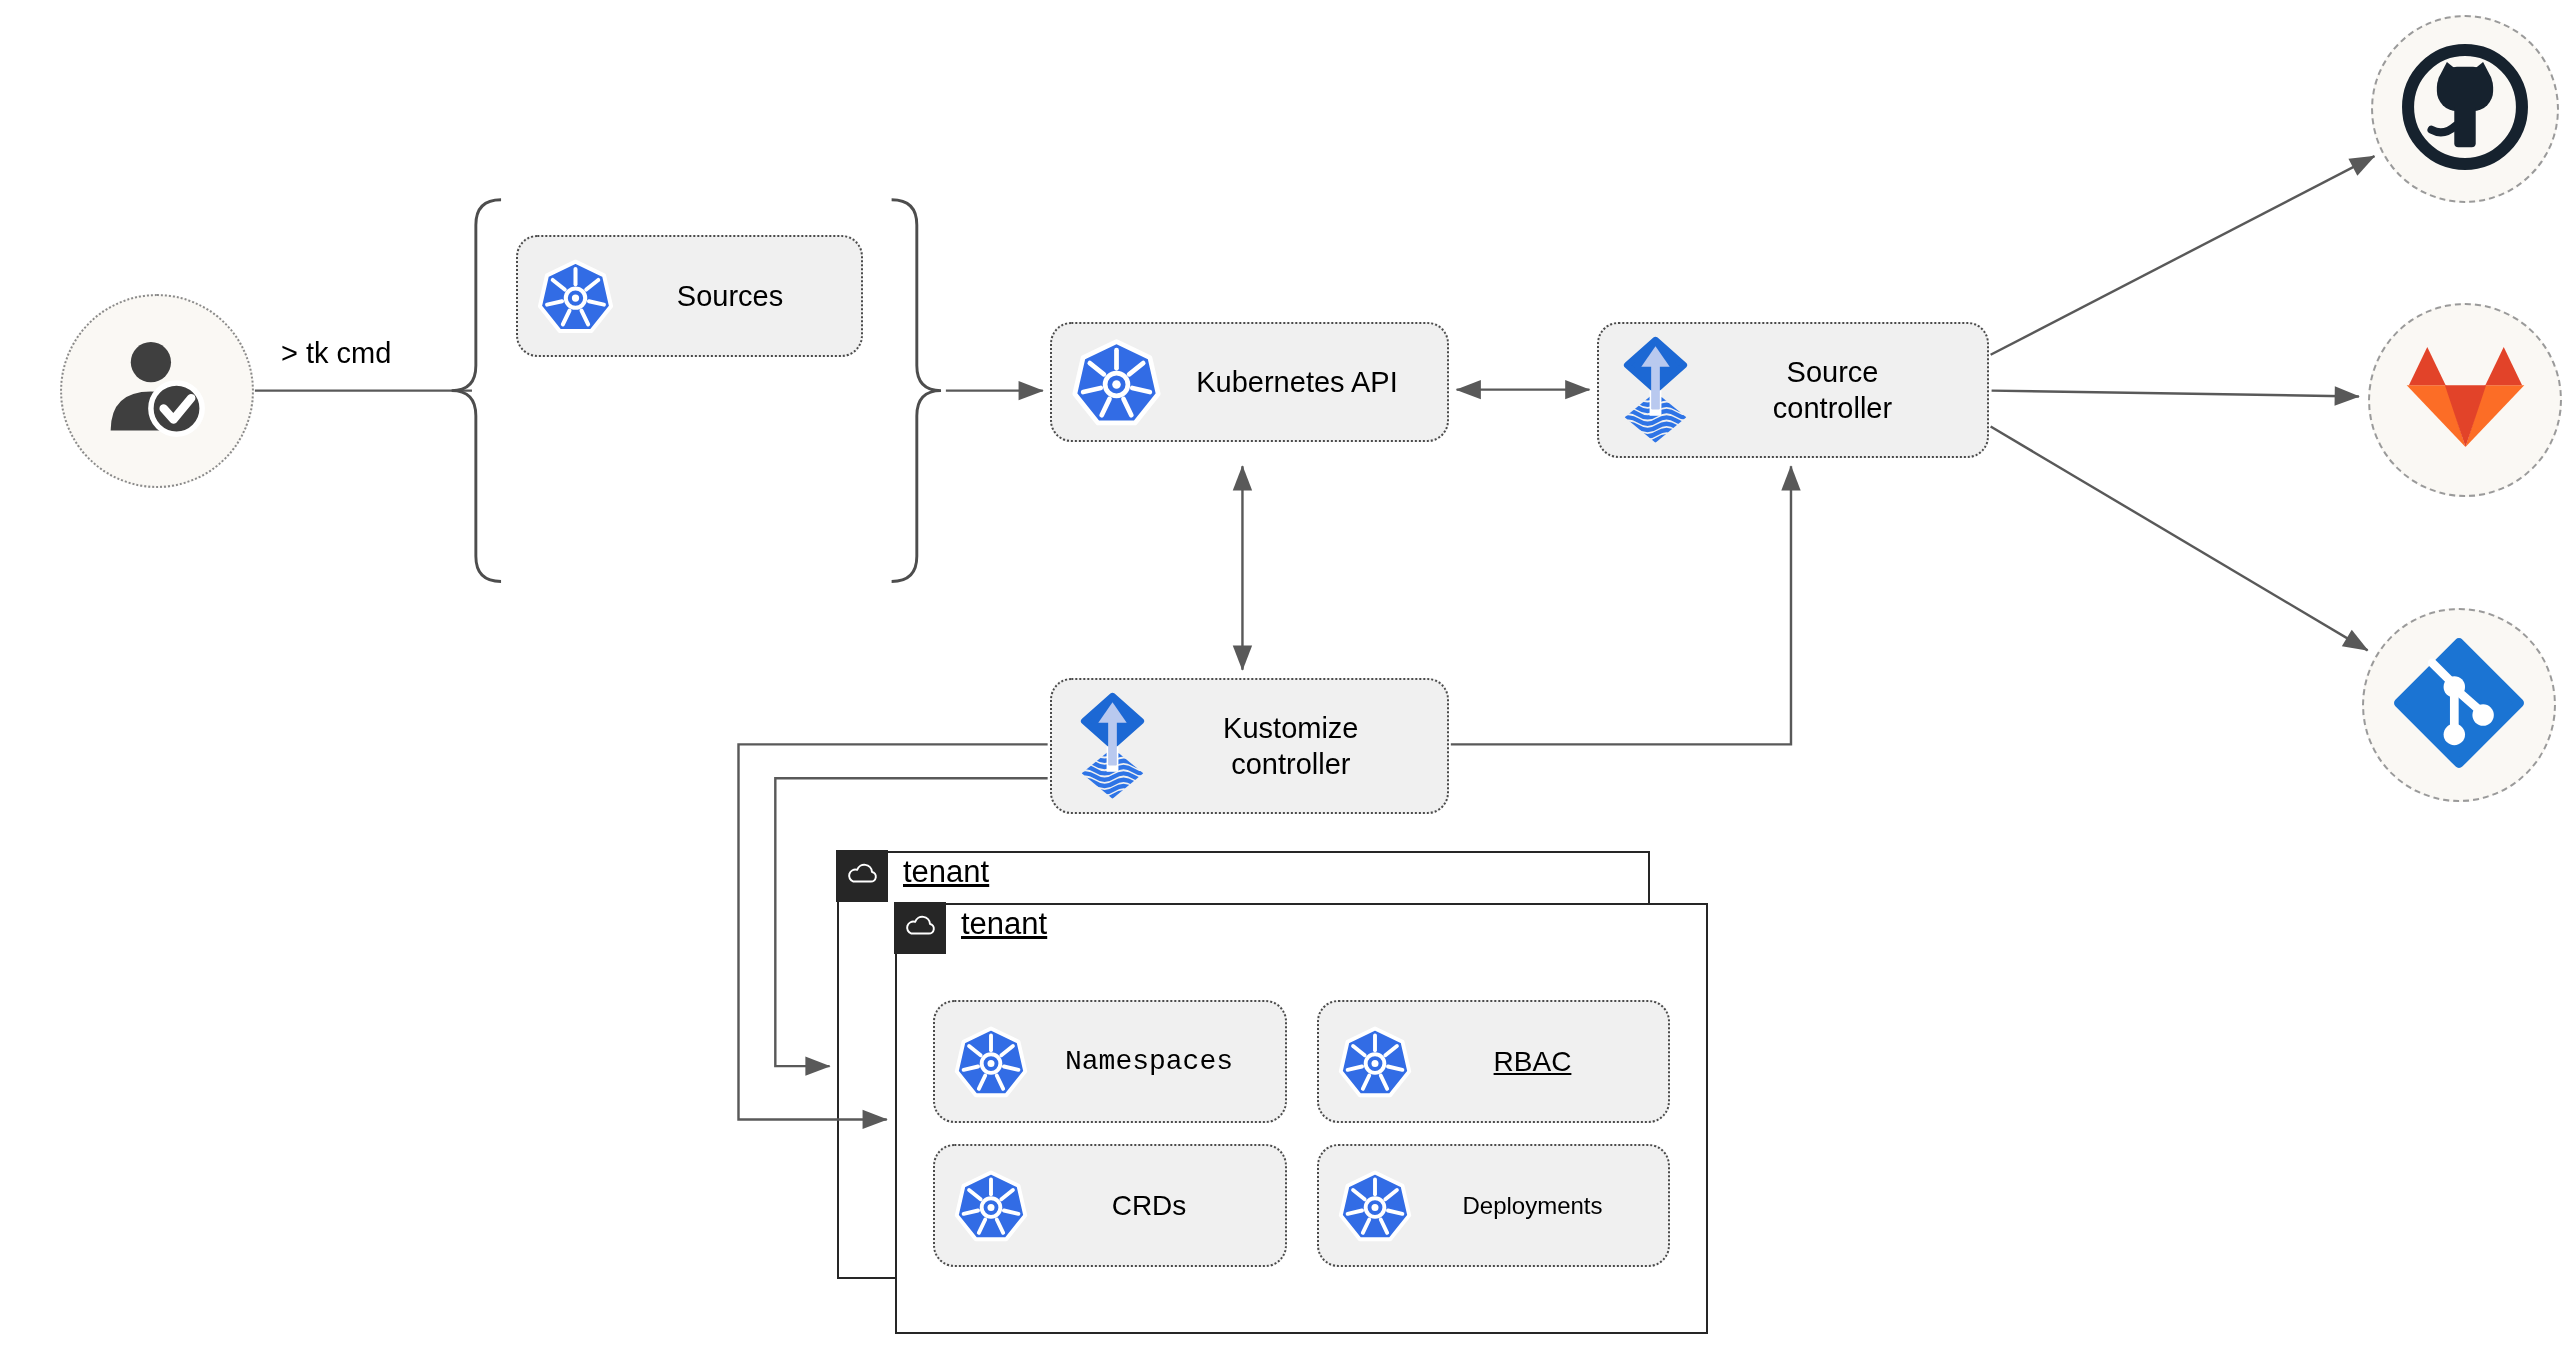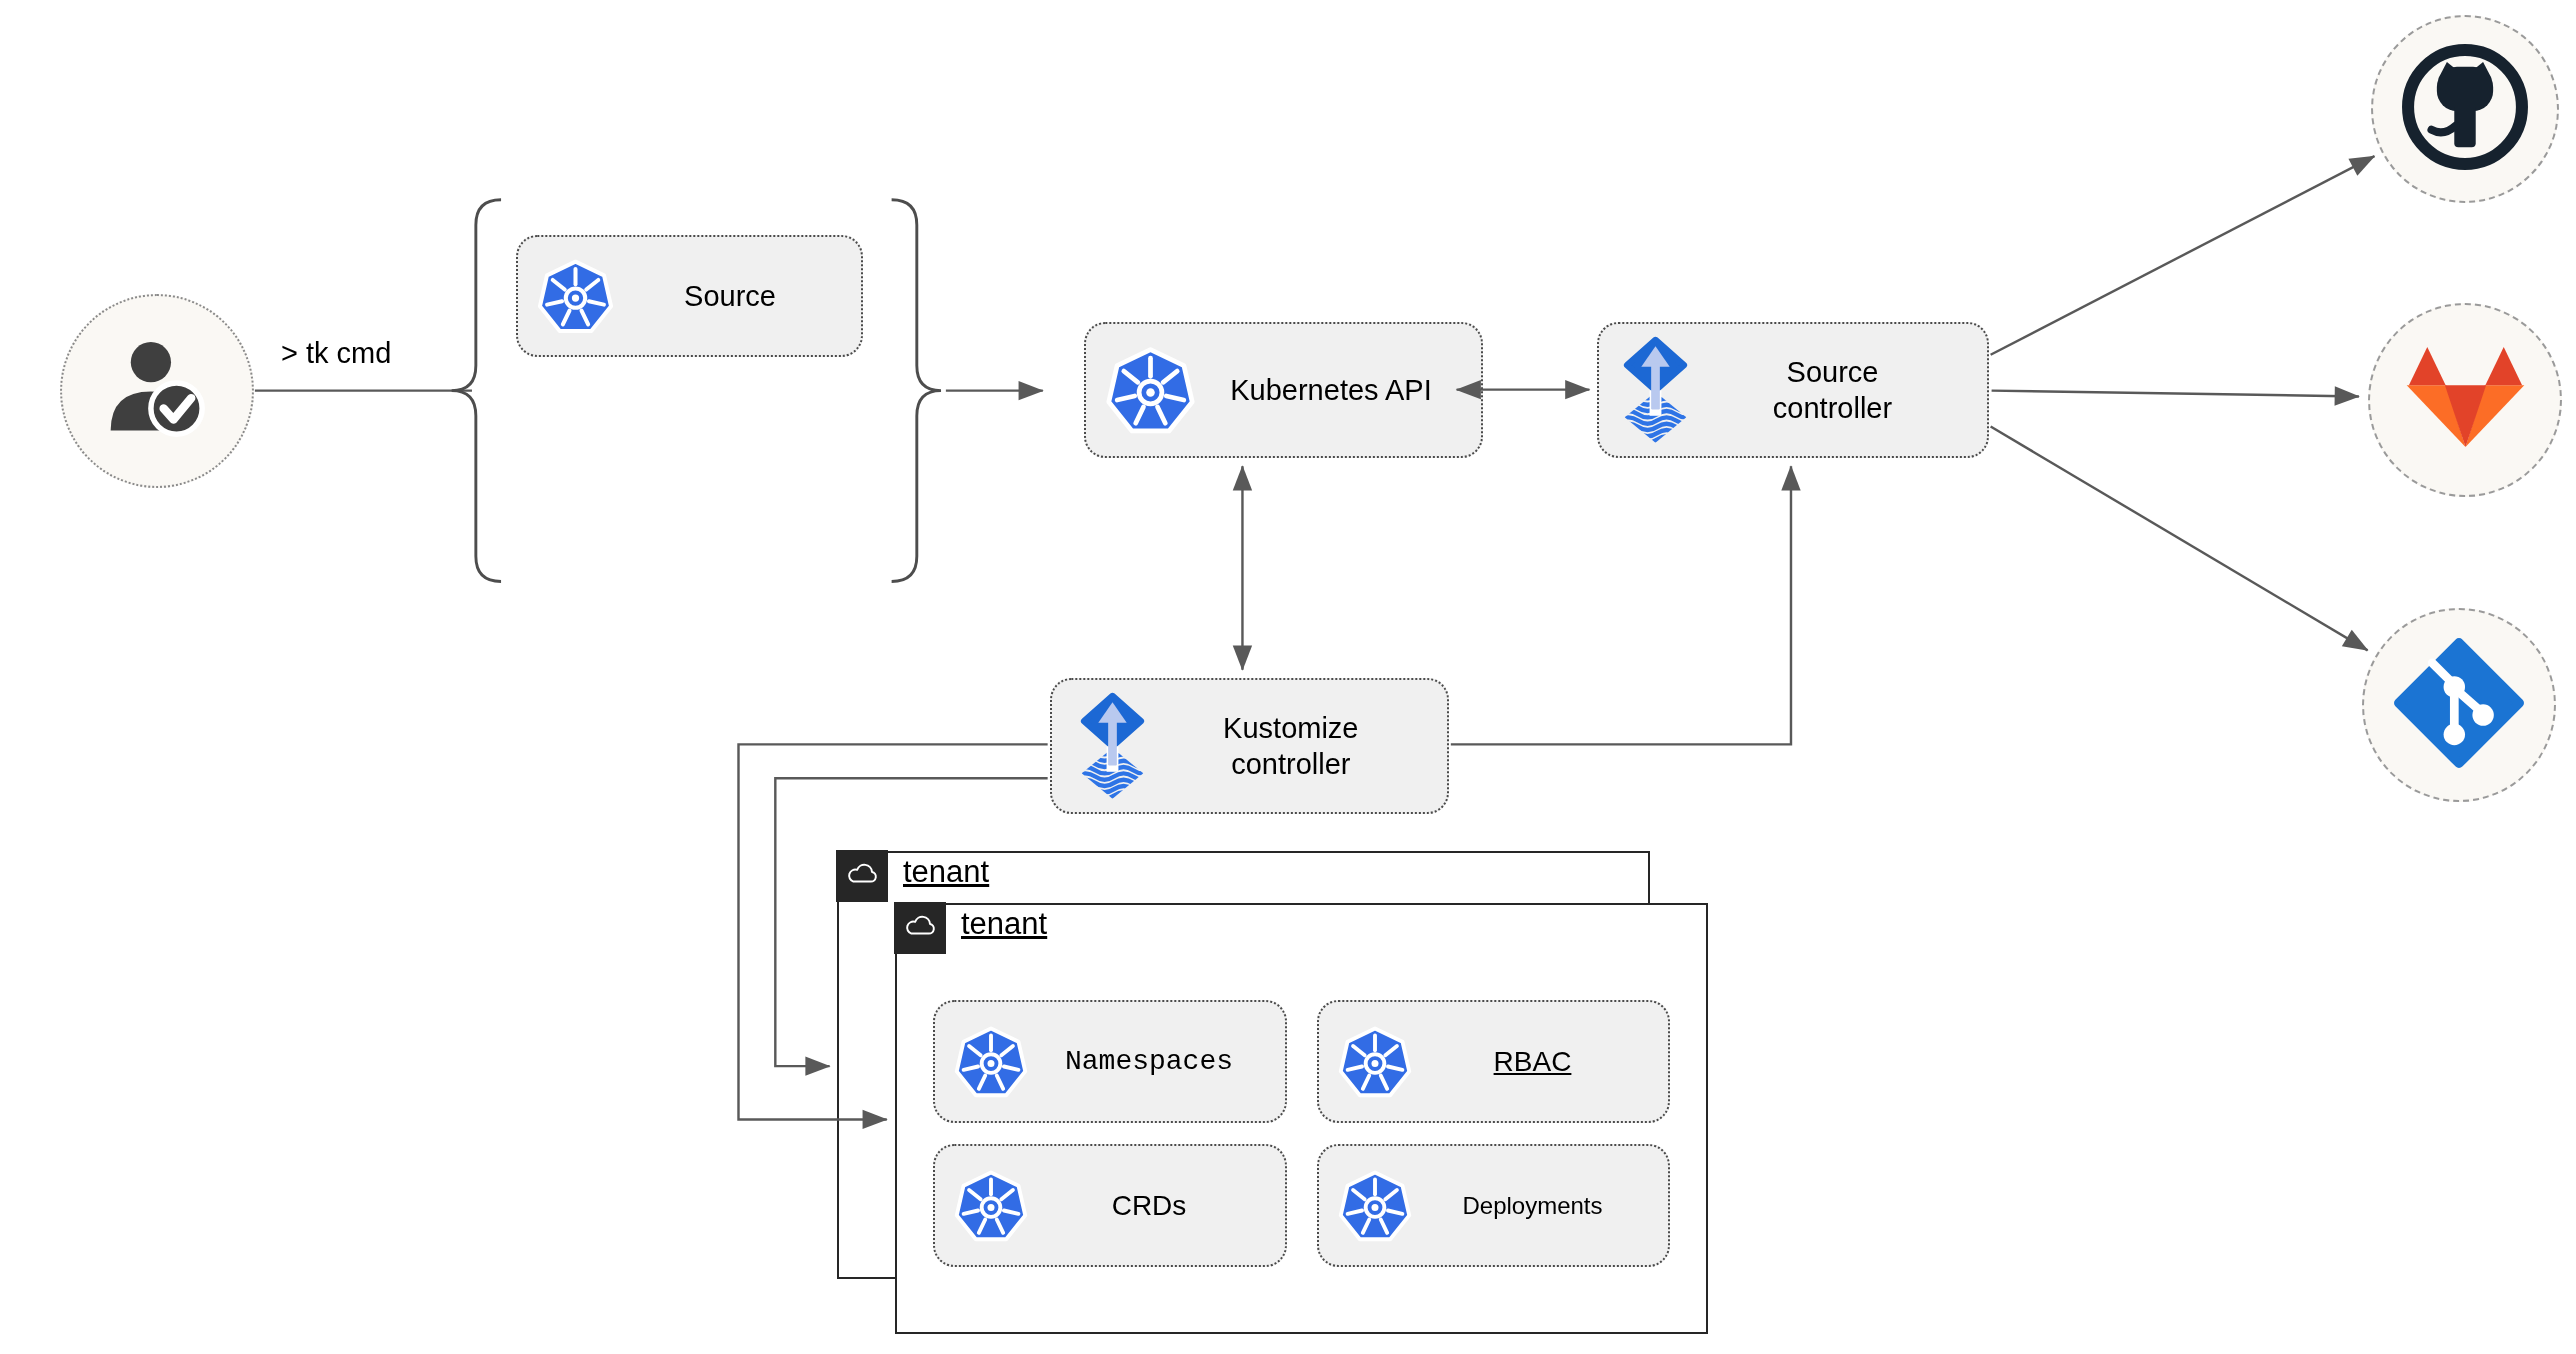--- a/index.html
+++ b/index.html
@@ -141,24 +141,24 @@
     </span>
   </div>
   <div class="cmd-label">&gt; tk cmd</div>
 
   <div class="node z3" style="left:516px; top:235px; width:347px; height:122px;">
     <span class="icon">
       <svg width="81" height="81" viewBox="0 0 84 84">
           <use href="#sym-k8s"></use>
         </svg>
     </span>
-    <span class="label">Source</span>
-  </div>
-
-  <div class="node z3" style="left:1084px; top:322px; width:399px; height:136px;">
+    <span class="label">Sources</span>
+  </div>
+
+  <div class="node z3" style="left:1050px; top:322px; width:399px; height:120px;">
     <span class="icon">
       <svg width="95" height="95" viewBox="0 0 98 98">
           <use href="#sym-k8s"></use>
         </svg>
     </span>
     <span class="label">Kubernetes API</span>
   </div>
 
   <div class="node z3" style="left:1597px; top:322px; width:392px; height:136px;">
     <span class="icon">

